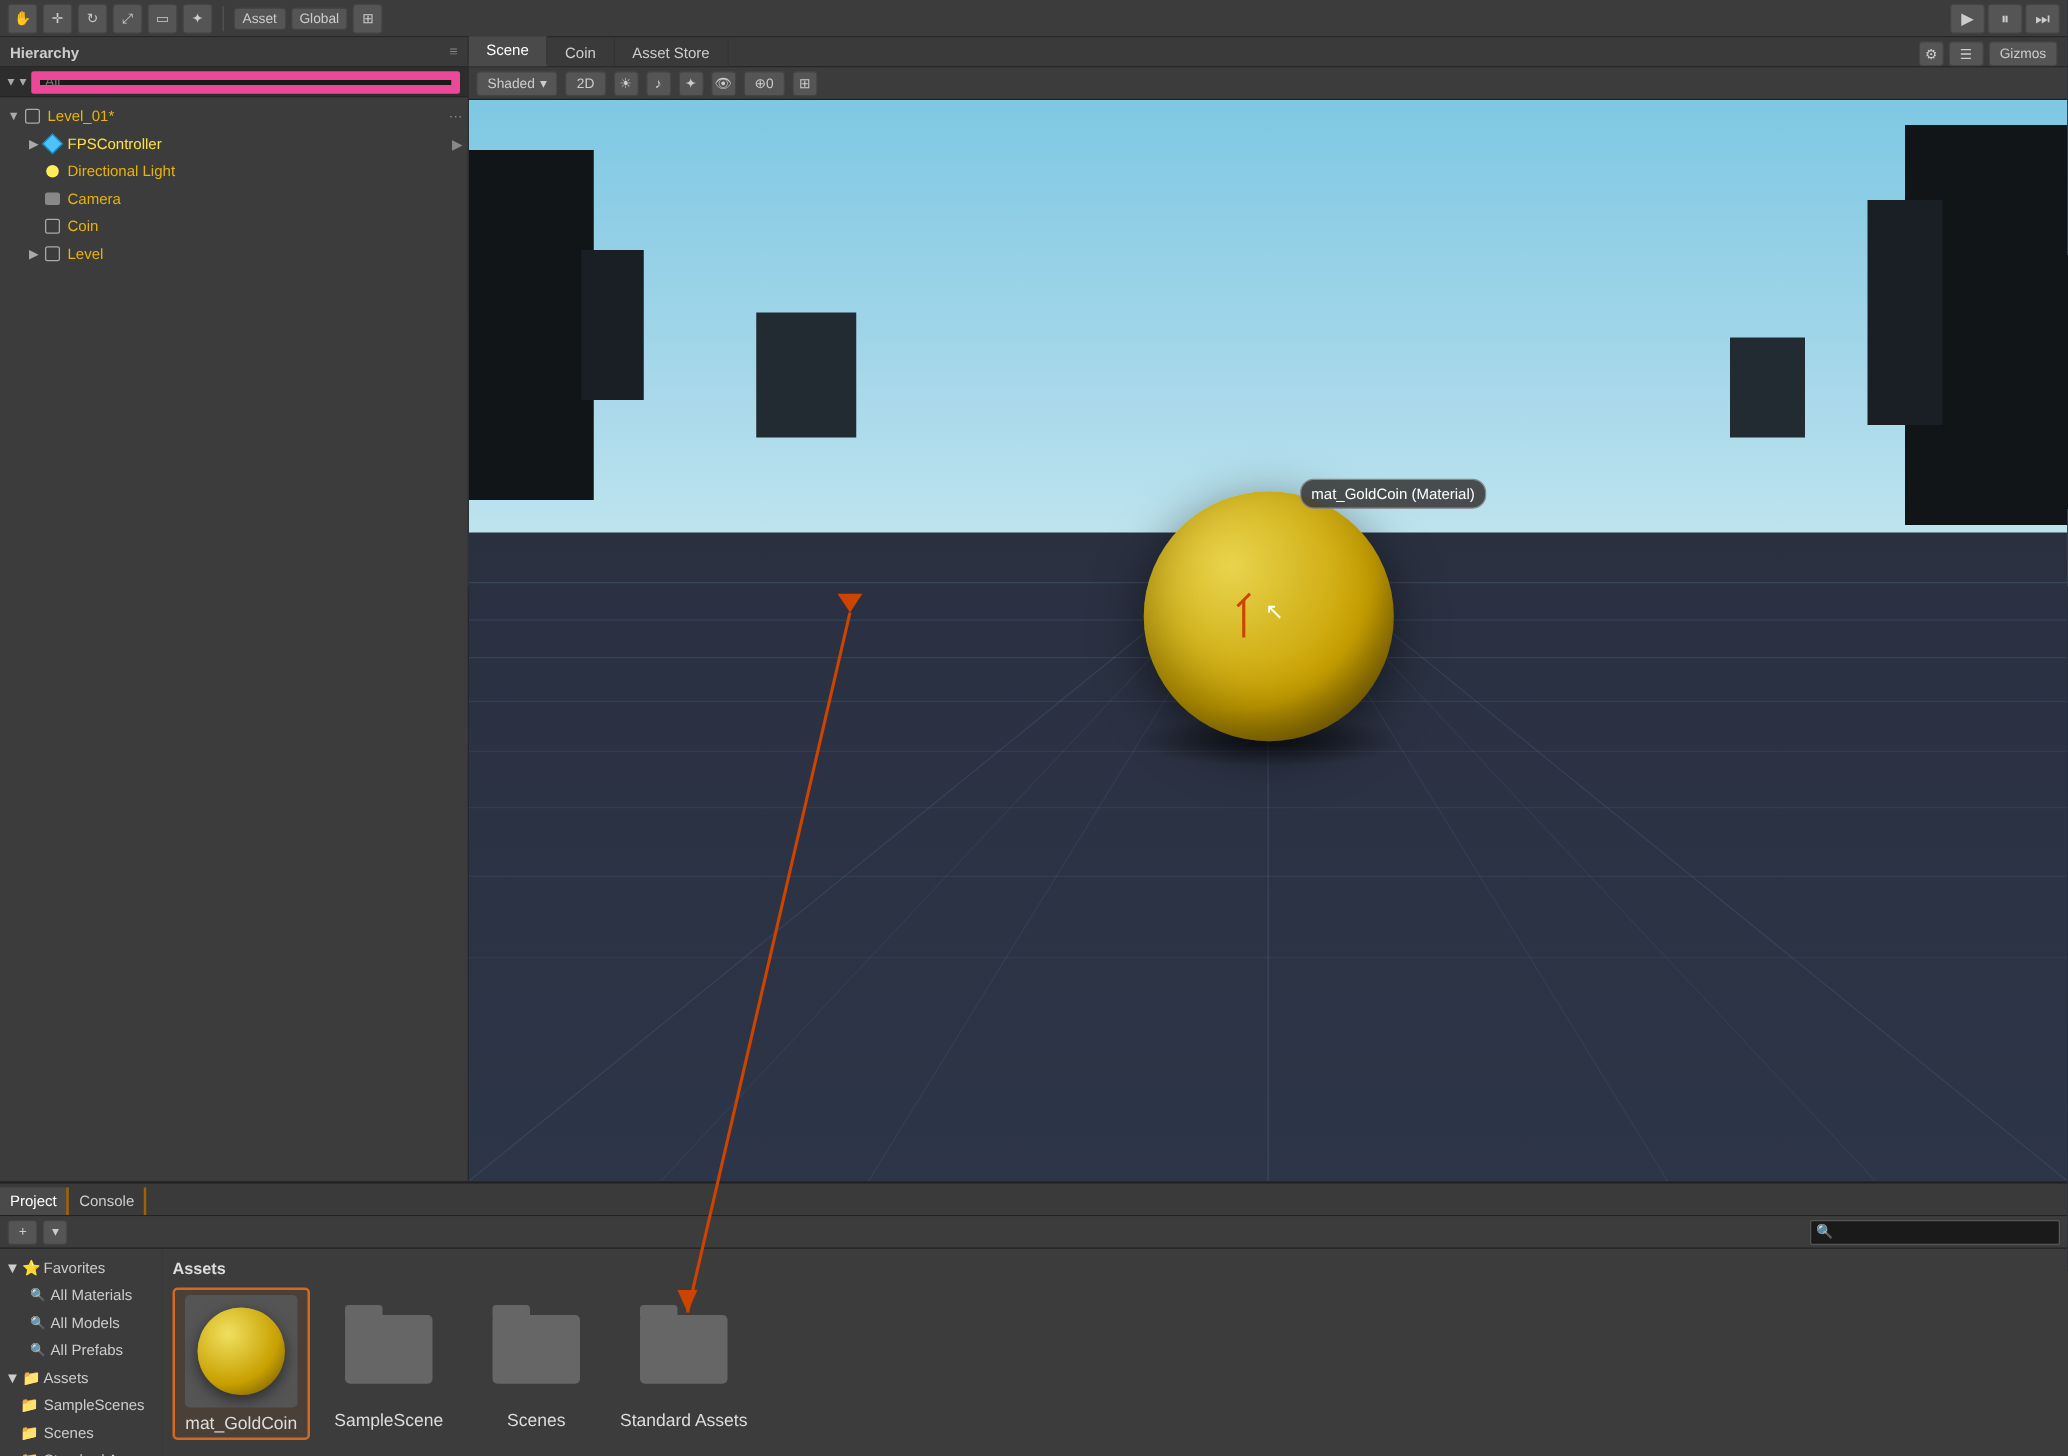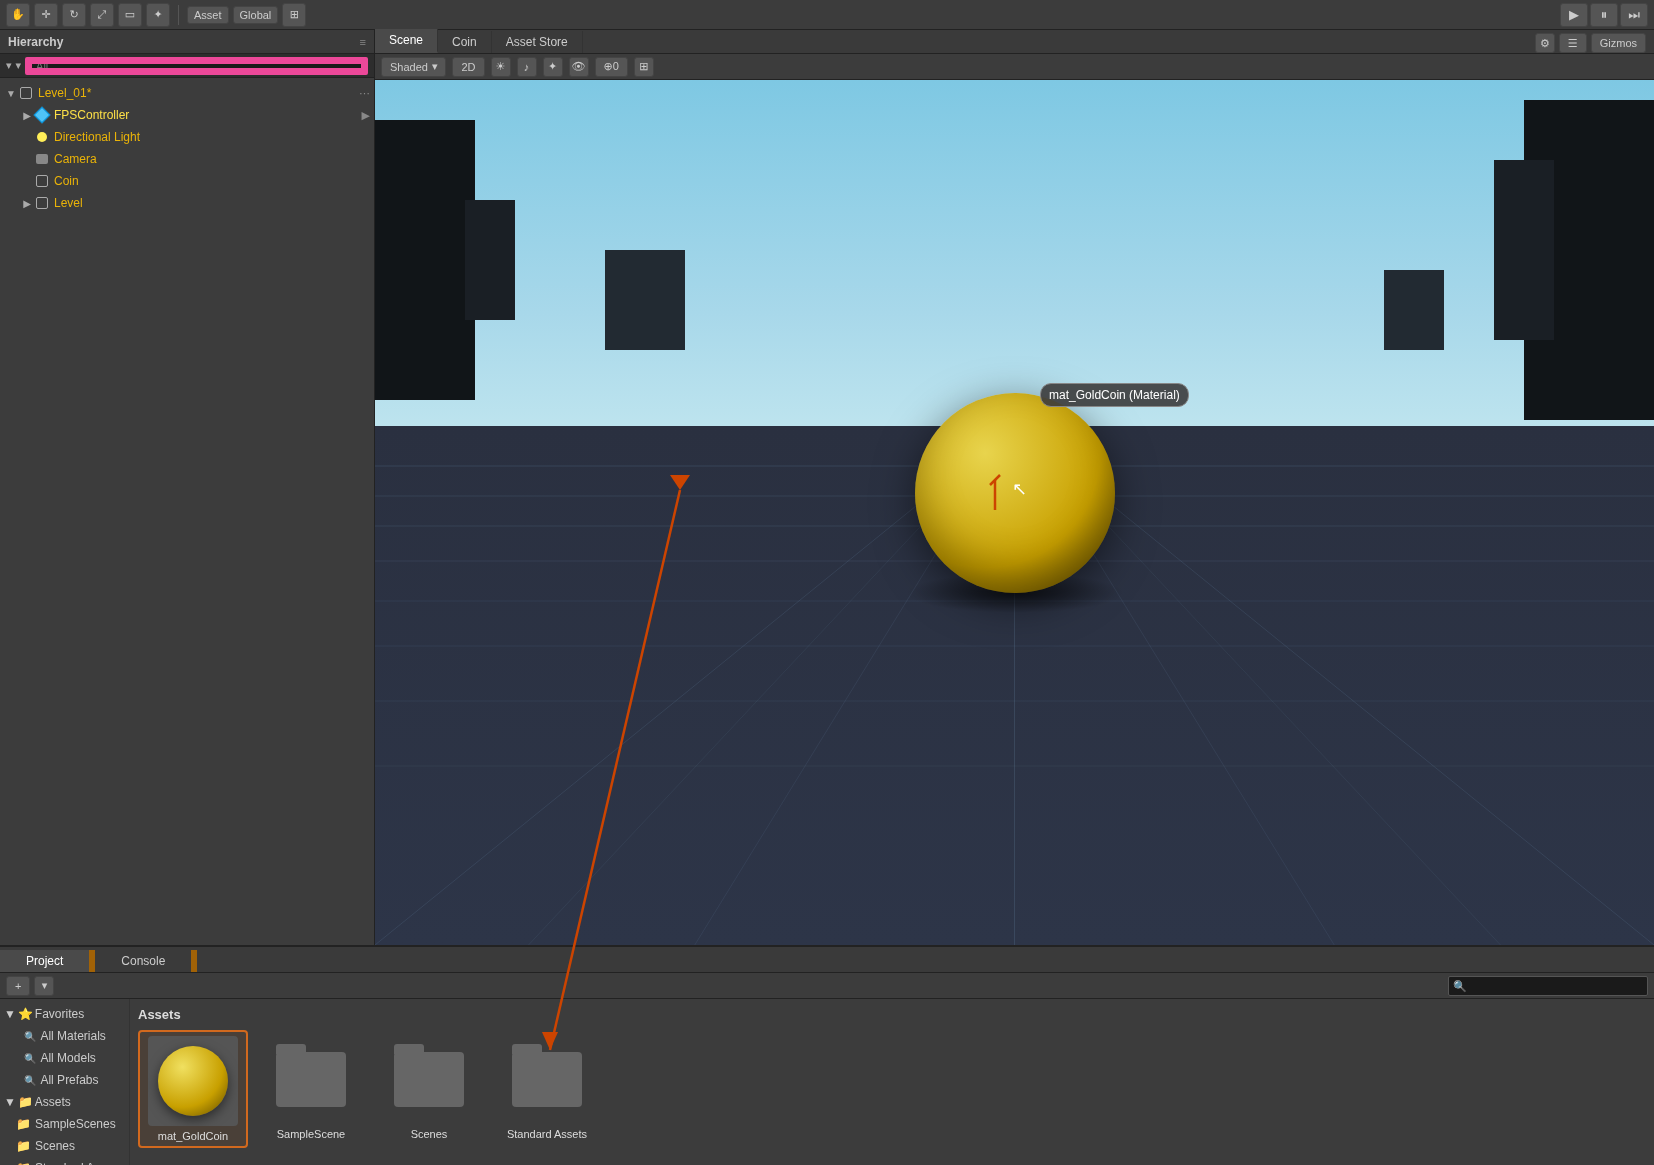--- a/index.html
+++ b/index.html
@@ -266,25 +266,25 @@
     }
 
     .bottom-tabs {
       display: flex;
       background: #3a3a3a;
       border-bottom: 1px solid #222;
       height: 26px;
       align-items: flex-end;
     }
     .bottom-tab {
-      padding: 4px 26px;
+      padding: 4px 8px;
       font-size: 12px;
       color: #ccc;
       cursor: pointer;
-      border-right: 6px solid #a16207;
+      border-right: 2px solid #a16207;
     }
     .bottom-tab.active {
       background: #4a4a4a;
       color: #fff;
     }
 
     .project-toolbar {
       height: 26px;
       background: #3c3c3c;
       display: flex;
@@ -396,21 +396,21 @@
     }
 
     .gold-ball {
       width: 70px; height: 70px;
       border-radius: 50%;
       background: radial-gradient(circle at 35% 30%, #f0e060, #c8a000 60%, #5a4500 100%);
       box-shadow: 0 4px 12px rgba(0,0,0,0.5);
     }
 
     .asset-label {
-      font-size: 11px;
+      font-size: 14px;
       color: #ddd;
       margin-top: 4px;
       text-align: left;
     }
 
     
     .sidebar-section-header {
       display: flex;
       align-items: center;
       height: 22px;

